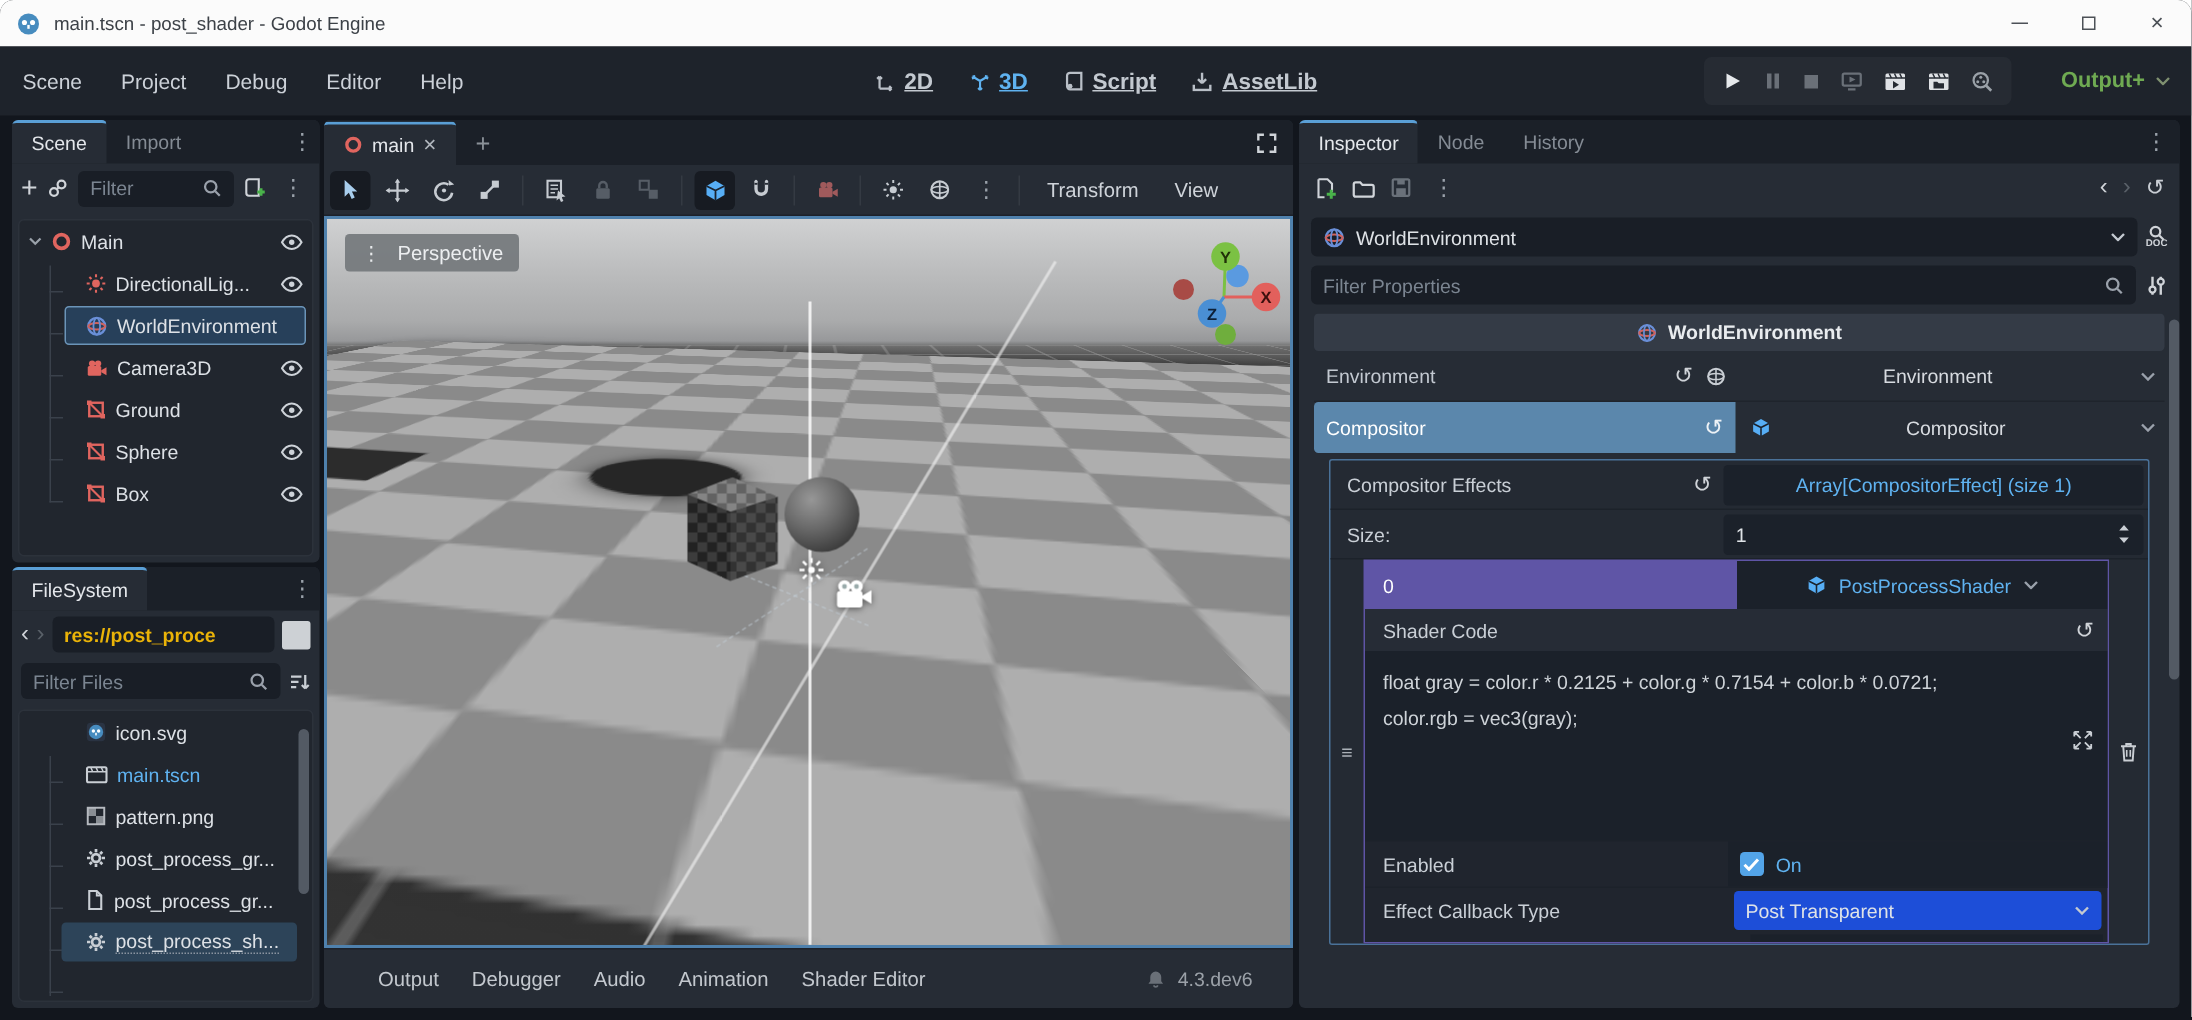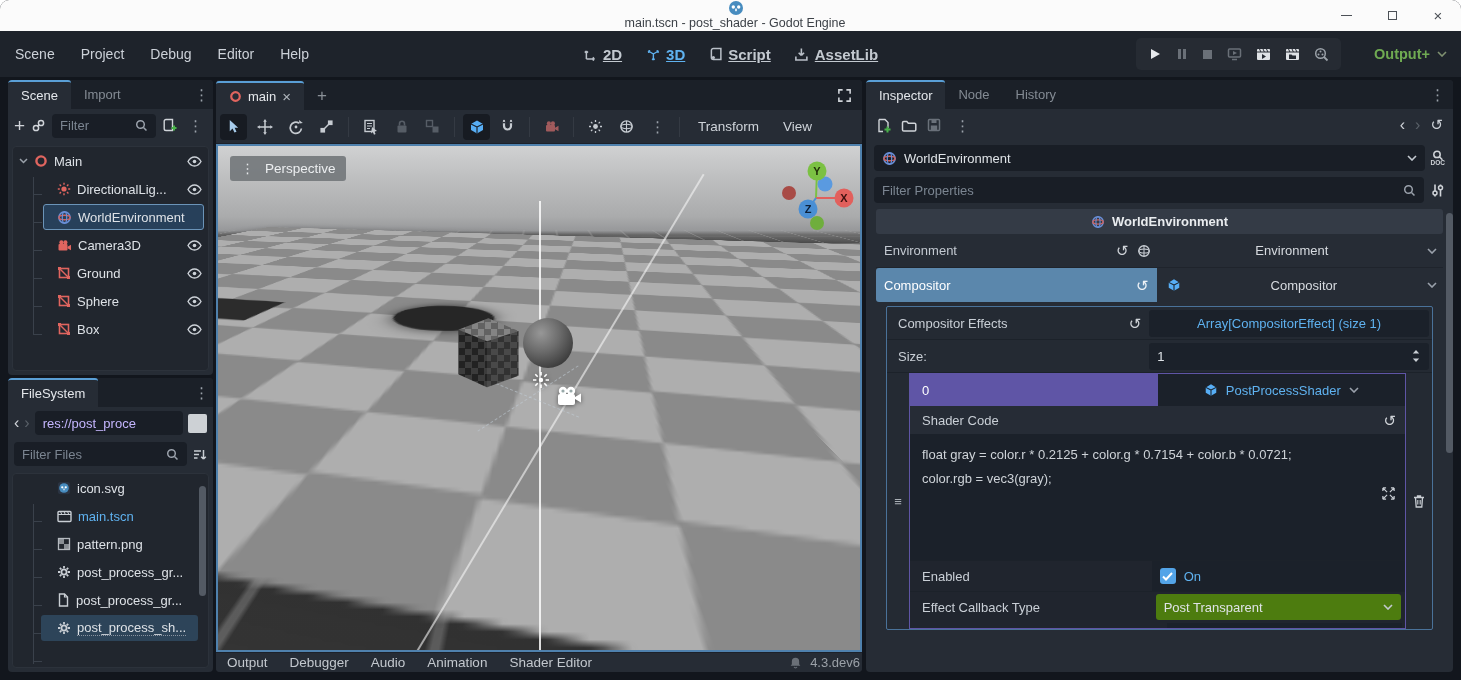--- a/index.html
+++ b/index.html
@@ -2,21 +2,21 @@
 <html><head>
 <meta charset="utf-8">
 <style>
   html,body{margin:0;padding:0;background:#ffffff;}
   *{box-sizing:border-box;}
   #app{position:relative;width:1461px;height:680px;background:#12161d;font-family:"Liberation Sans",sans-serif;
        border-radius:9px 9px 0 0;overflow:hidden;color:#dde1e6;font-size:13px;}
   .ico{display:inline-flex;align-items:center;justify-content:center;flex:none;}
   .dots{font-size:15px;color:#9aa1aa;line-height:1;padding:0 4px;}
   
-  .titlebar{position:absolute;left:0;top:0;width:1461px;height:31px;background:#fbfbfb;display:flex;align-items:center;flex-direction:column;}
+  .titlebar{position:absolute;left:0;top:0;width:1461px;height:31px;background:#fbfbfb;display:flex;align-items:center;}
   .titlebar .ttl{color:#3c4147;font-size:12.5px;margin-left:9px;}
   .winbtns{position:absolute;right:0;top:0;height:31px;display:flex;align-items:center;}
   .winbtn{width:46px;height:31px;display:flex;align-items:center;justify-content:center;color:#4c5157;}
   .minbar{width:11px;height:1.4px;background:#4c5157;}
   .maxbox{width:9px;height:9px;border:1.2px solid #4c5157;}
   .closex{font-size:15px;line-height:1;}
   
   .menubar{position:absolute;left:0;top:31px;width:1461px;height:46px;background:#1e232b;}
   .menus{position:absolute;left:15px;top:0;height:46px;display:flex;align-items:center;gap:26px;font-size:14px;color:#ccd1d8;}
   .workspaces{position:absolute;left:50%;top:0;transform:translateX(-50%);height:46px;display:flex;align-items:center;gap:24px;font-size:15px;font-weight:bold;color:#c3c9d0;}
@@ -26,21 +26,21 @@
   .renderer{position:absolute;right:14px;top:0;height:46px;display:flex;align-items:center;gap:7px;font-size:14.5px;font-weight:bold;color:#6faa52;}
   
   .panel{background:#262c35;border-radius:4px;overflow:hidden;}
   .tabs{height:29px;background:#1b2028;display:flex;align-items:flex-end;}
   .tab{height:29px;display:flex;align-items:center;gap:6px;padding:0 13px;font-size:13px;color:#848b94;}
   .tab.active{background:#262c35;color:#e4e7eb;border-top:2px solid #5a9fd6;border-radius:3px 3px 0 0;}
   .tab-dots{margin-left:auto;align-self:center;}
   .dock-toolbar{height:33px;display:flex;align-items:center;gap:6px;padding:0 6px;}
   .inputbox{flex:1;height:24px;background:#191e26;border-radius:4px;display:flex;align-items:center;padding:0 8px;color:#7b8591;gap:6px;}
   .inputbox .ph{flex:1;white-space:nowrap;overflow:hidden;}
-  .inputbox.valtext{color:#c4b5fd;}
+  .inputbox.valtext{color:#eab308;font-weight:bold;}
   .tree{position:relative;margin:4px;background:#21262e;border:1px solid #2c323b;border-radius:4px;overflow:hidden;flex:1;}
   .trow{height:28px;display:flex;align-items:center;gap:6px;padding:0 6px;position:relative;}
   .trow .lbl{white-space:nowrap;overflow:hidden;}
   .trow .eye{margin-left:auto;color:#cdd2d8;}
   .chev-exp{color:#9aa1aa;}
   .indent1{width:20px;flex:none;}
   .sel-node{position:absolute;left:30px;right:4px;top:1px;bottom:1px;background:#27405a;border:1px solid #6b94b8;border-radius:3px;}
   .sel-file{position:absolute;left:28px;right:10px;top:1px;bottom:1px;background:#2d4459;border-radius:3px;}
   .guide{position:absolute;background:#3a414b;}
   .left-dock{position:absolute;left:8px;top:80px;width:205px;height:592px;display:flex;flex-direction:column;gap:3px;}
@@ -74,21 +74,21 @@
   .axis-d{position:absolute;left:-90px;top:353px;width:760px;height:2px;background:rgba(245,245,245,.6);transform:rotate(-59deg);}
   .frustum{position:absolute;border-top:1px dashed rgba(195,205,215,.55);}
   .cube{position:absolute;left:234px;top:170px;width:70px;height:72px;}
   .cface{position:absolute;inset:0;background-size:13px 13px;}
   .sphere{position:absolute;left:305px;top:172px;width:50px;height:50px;border-radius:50%;
      background:radial-gradient(circle at 36% 30%,#979797,#6b6b6b 40%,#3c3c3c 78%,#2e2e2e 100%);}
   .persp-pill{position:absolute;left:12px;top:10px;height:25px;background:rgba(116,120,124,.92);border-radius:3px;display:flex;align-items:center;gap:7px;padding:0 10px 0 7px;color:#eceef0;font-size:13.5px;}
   .persp-pill .dots{color:#e8eaec;font-size:13px;}
   .gizmo-ax{position:absolute;left:558px;top:12px;}
   .giz-ico{position:absolute;color:#fff;filter:drop-shadow(0 1px 2px rgba(0,0,0,.5));}
-  .bottombar{height:20px;background:#262c35;display:flex;align-items:center;gap:4px;padding:0 2px;border-top:1px solid #1c212a;}
+  .bottombar{height:40px;background:#262c35;display:flex;align-items:center;gap:4px;padding:0 27px;border-top:1px solid #1c212a;}
   .bbtn{padding:0 9px;color:#c3c8ce;font-size:13.5px;}
   .bver{margin-left:auto;display:flex;align-items:center;gap:8px;color:#9ba1a8;font-size:13px;}
   
   .right-dock{position:absolute;left:866px;top:80px;width:587px;height:592px;display:flex;flex-direction:column;background:#262c35;border-radius:4px;overflow:hidden;}
   .itoolbar{height:32px;display:flex;align-items:center;gap:10px;padding:0 10px;}
   .itoolbar .right{margin-left:auto;display:flex;align-items:center;gap:10px;}
   .resrow{height:30px;margin:2px 8px 2px 8px;display:flex;align-items:center;gap:6px;}
   .respick{flex:1;height:26px;background:#191e26;border-radius:4px;display:flex;align-items:center;gap:7px;padding:0 8px;color:#dfe3e7;}
   .pfilterrow{height:30px;margin:0 8px 4px 8px;display:flex;align-items:center;gap:6px;}
   .props{position:relative;flex:1;overflow:hidden;padding:0 10px 0 10px;}
@@ -112,21 +112,21 @@
   .item-head{height:32px;display:flex;}
   .item-idx{flex:1;background:#5f55a6;color:#fff;display:flex;align-items:center;padding-left:12px;}
   .item-type{flex:1.05;background:#1b212a;display:flex;align-items:center;gap:8px;justify-content:center;}
   .shader-head{height:28px;background:#262c36;display:flex;align-items:center;padding:0 9px 0 12px;color:#c9cfd6;}
   .codebox{position:relative;background:#1b212a;height:126px;padding:9px 34px 9px 12px;color:#ced3d8;font-size:13px;line-height:24px;}
   .exp-ico{position:absolute;right:9px;top:52px;color:#c9ced4;}
   .irow{height:31px;display:flex;align-items:center;border-top:1px solid #1c222a;}
   .ilabel{flex:1;padding-left:12px;color:#c9cfd6;}
   .ivalue{flex:1.05;display:flex;align-items:center;gap:8px;padding-right:4px;}
   .checkbox{width:16px;height:16px;background:#53a4e8;border-radius:3px;display:flex;align-items:center;justify-content:center;}
-  .ddfield{flex:1;height:26px;background:#4d7c0f;border-radius:3px;display:flex;align-items:center;padding:0 8px;color:#dfe3e7;}
+  .ddfield{flex:1;height:26px;background:#1d4ed8;border-radius:3px;display:flex;align-items:center;padding:0 8px;color:#dfe3e7;}
   .ddfield .chv{margin-left:auto;color:#c3c9d0;}
   .partialrow{height:5px;background:#1b212a;margin:1px 3px 0 52%;}
 </style>
 </head>
 <body>
 
 <div id="app">
 
   <div class="titlebar">
     <span class="ico" style="margin-left:11px">

